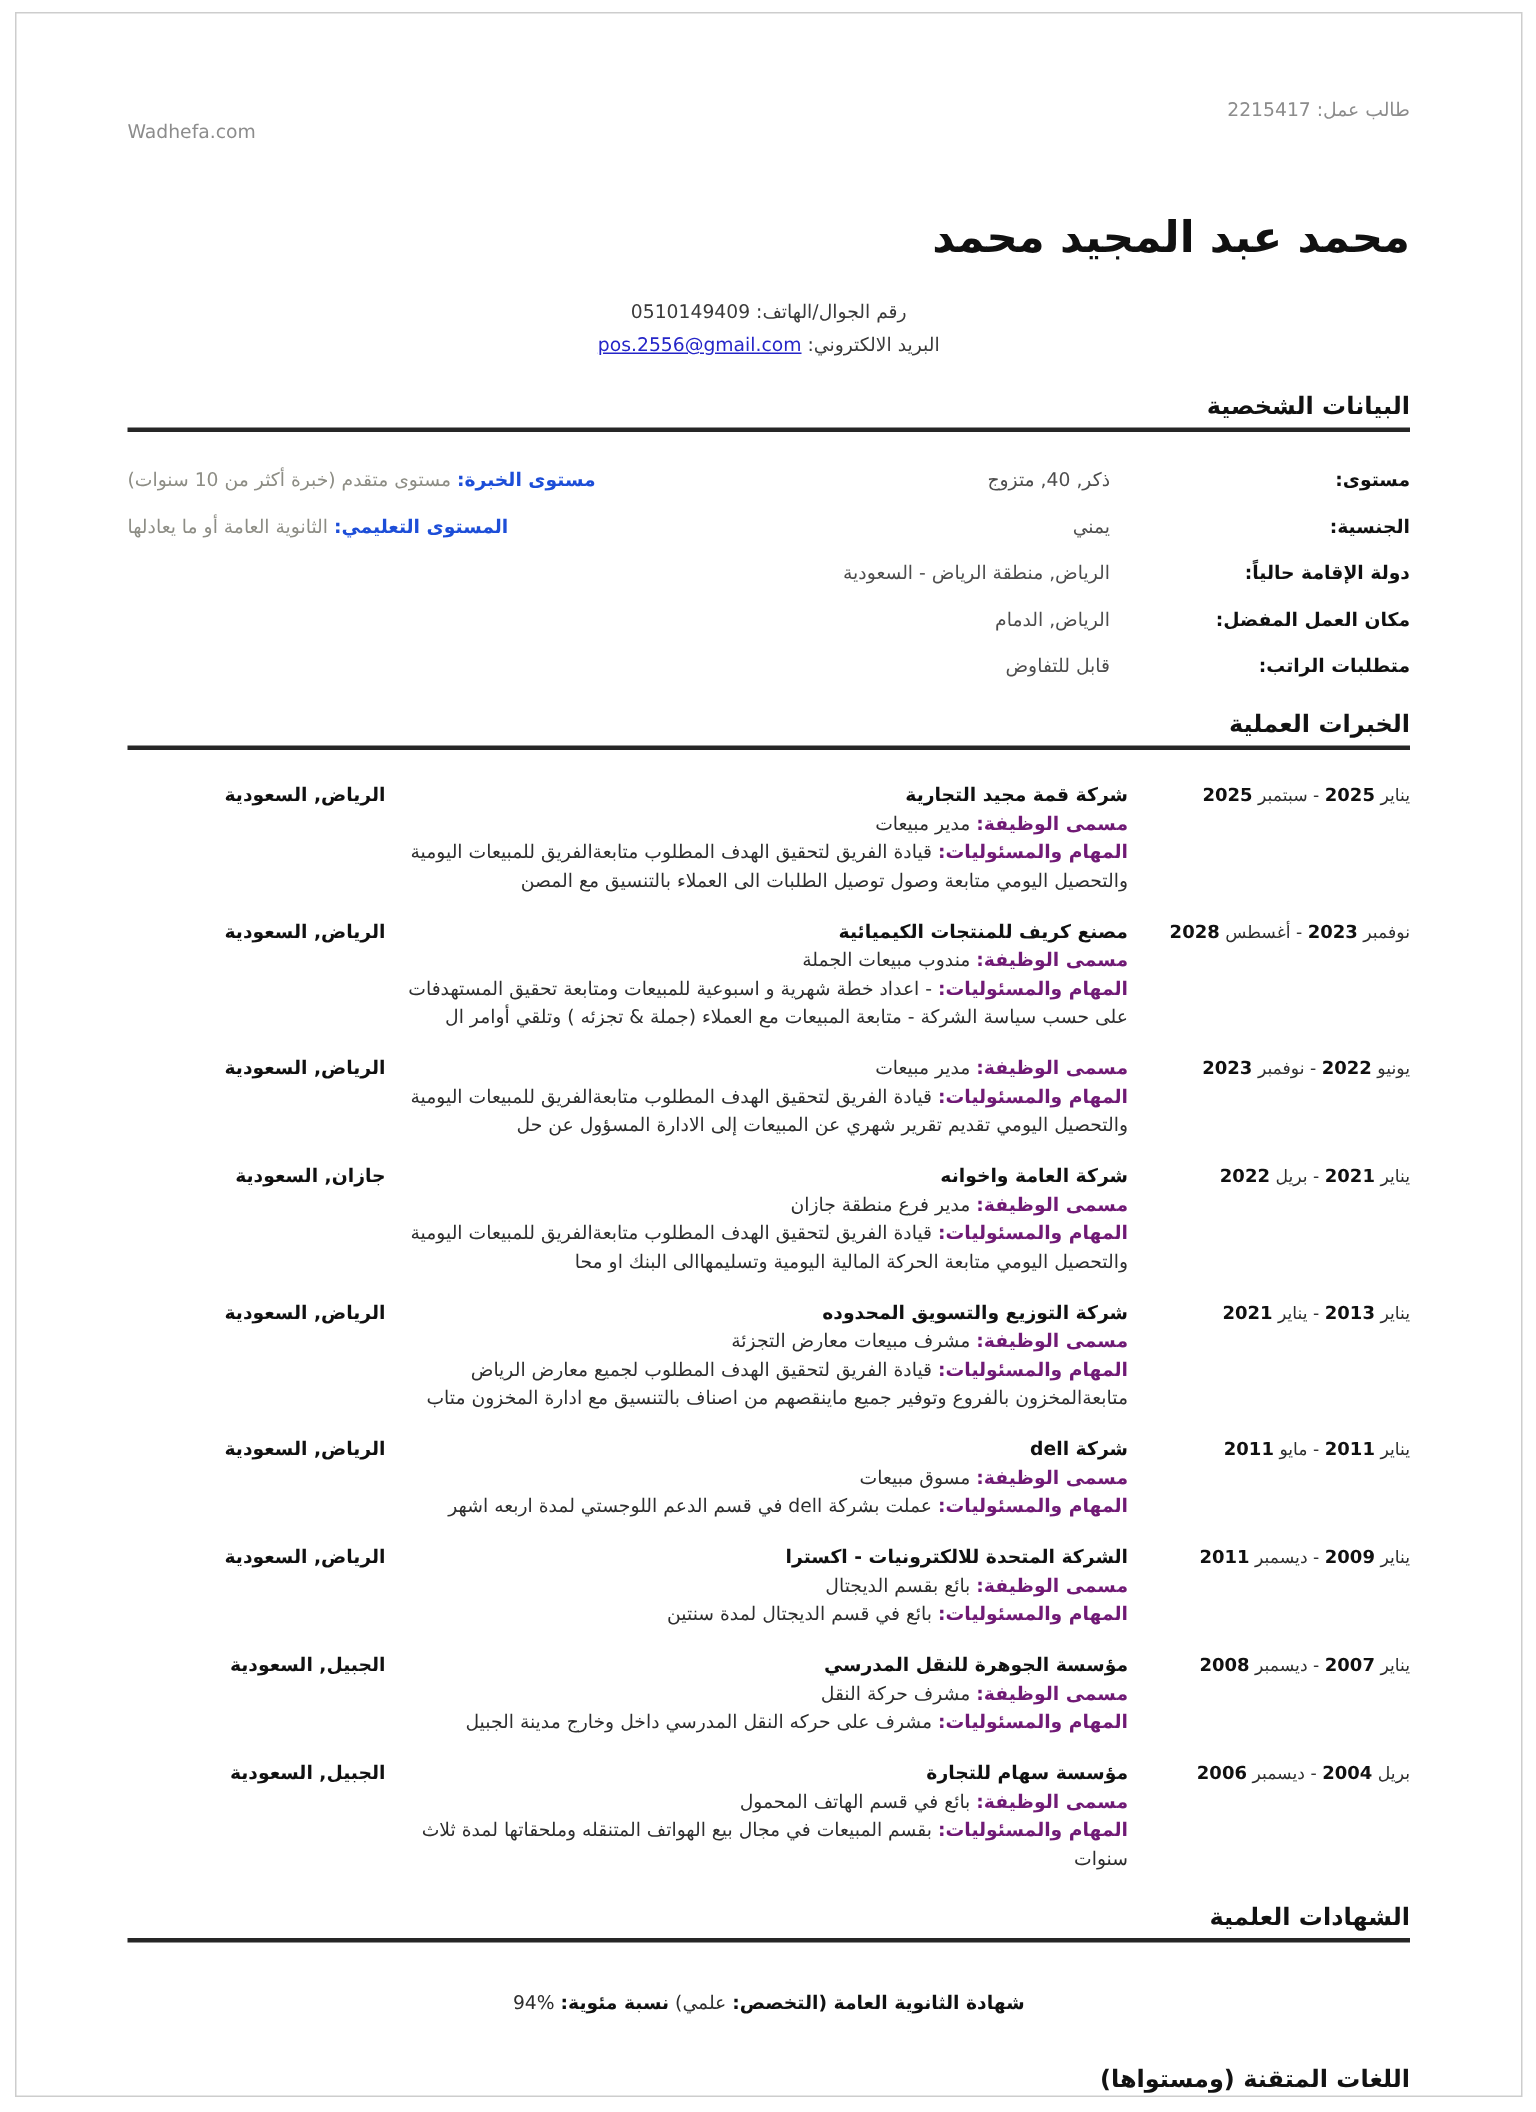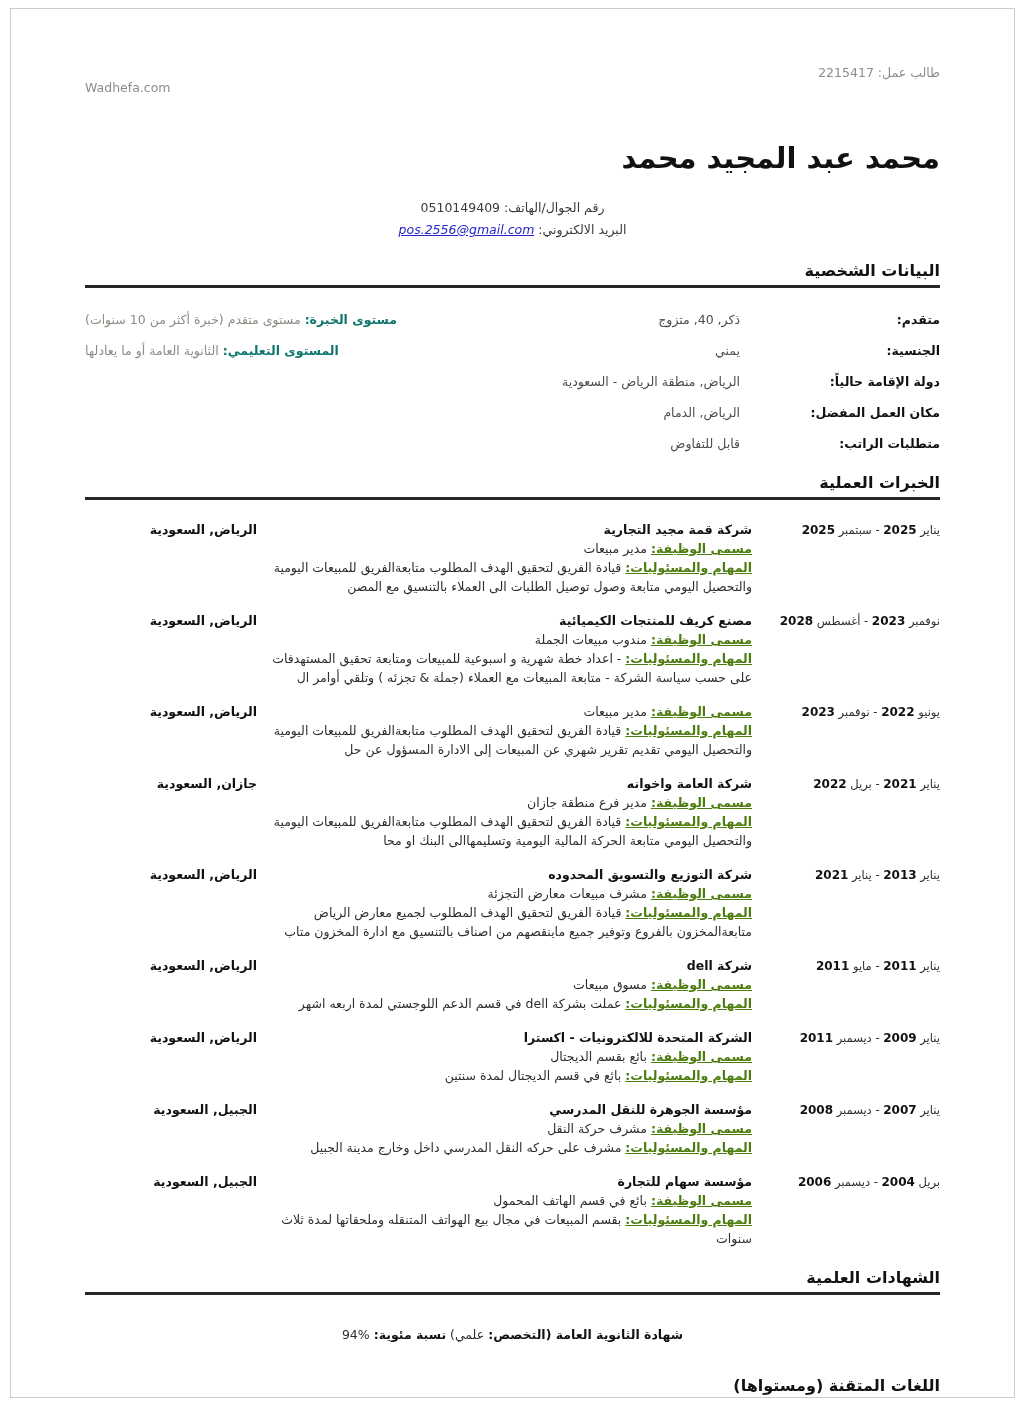--- a/index.html
+++ b/index.html
@@ -13,41 +13,41 @@
     border:1px solid #cdcdcd;background:#fff;overflow:hidden;
   }
   .content{direction:rtl;margin:0 74px;}
   
   .meta{direction:ltr;display:flex;justify-content:space-between;
         padding-top:56px;color:#8c8c8c;font-size:12.5px;flex-direction:column;}
   .meta .js{direction:rtl;}
   
   .name{margin-top:46px;font-weight:bold;font-size:29px;color:#111;}
   .contact{margin-top:22px;text-align:center;line-height:22px;font-size:12.5px;color:#3a3a3a;}
-  .contact a{color:#2525c8;text-decoration:underline;font-style:italic;}
+  .contact a{color:#2525c8;text-decoration:underline;}
   
   .section-title{
     margin-top:20px;font-size:16px;font-weight:bold;color:#121212;
     text-align:right;padding-bottom:5px;border-bottom:3px solid #262626;
   }
   
   .pd-rows{margin-top:22px;}
   .pd-row{display:grid;grid-template-columns:200px 335px 1fr;margin-bottom:12px;line-height:19px;}
   .pd-label{font-weight:bold;color:#111;}
   .pd-value{color:#4d4d4d;text-align:right;}
   .pd-extra{color:#8d8d85;text-align:left;}
-  .pd-extra b{color:#0f766e;}
+  .pd-extra b{color:#1d4ed8;}
   
   .exp-list{margin-top:20px;}
   .exp-entry{display:grid;grid-template-columns:188px 1fr 172px;margin-bottom:15px;line-height:19px;}
   .exp-date{text-align:right;font-size:11.5px;color:#2e2e2e;padding-top:1px;}
   .exp-date b{color:#111;font-size:12px;}
   .exp-main{text-align:right;}
   .exp-company{font-weight:bold;color:#111;}
-  .lbl{font-weight:bold;color:#4d7c0f;text-decoration:underline;}
+  .lbl{font-weight:bold;color:#701a75;}
   .exp-loc{font-weight:bold;color:#111;text-align:right;}
   
   .cert-line{margin-top:30px;margin-bottom:32px;text-align:center;line-height:19px;}
   .cert-line b{color:#111;}
 </style>
 </head>
 <body>
 
 <div class="sheet">
   <div class="content">
@@ -62,21 +62,21 @@
     <div class="contact">
       <div><span>رقم الجوال/الهاتف:</span> <span>0510149409</span></div>
       <div><span>البريد الالكتروني:</span> <a href="#">pos.2556@gmail.com</a></div>
     </div>
 
     <div class="section-title">البيانات الشخصية</div>
 
     <div class="pd-rows">
 
         <div class="pd-row">
-          <div class="pd-label">متقدم:</div>
+          <div class="pd-label">مستوى:</div>
           <div class="pd-value">ذكر, 40, متزوج</div>
           <div class="pd-extra"><b>مستوى الخبرة:</b><span> مستوى متقدم (خبرة أكثر من 10 سنوات)</span></div>
         </div>
 
         <div class="pd-row">
           <div class="pd-label">الجنسية:</div>
           <div class="pd-value">يمني</div>
           <div class="pd-extra"><b>المستوى التعليمي:</b><span> الثانوية العامة أو ما يعادلها</span></div>
         </div>
 

